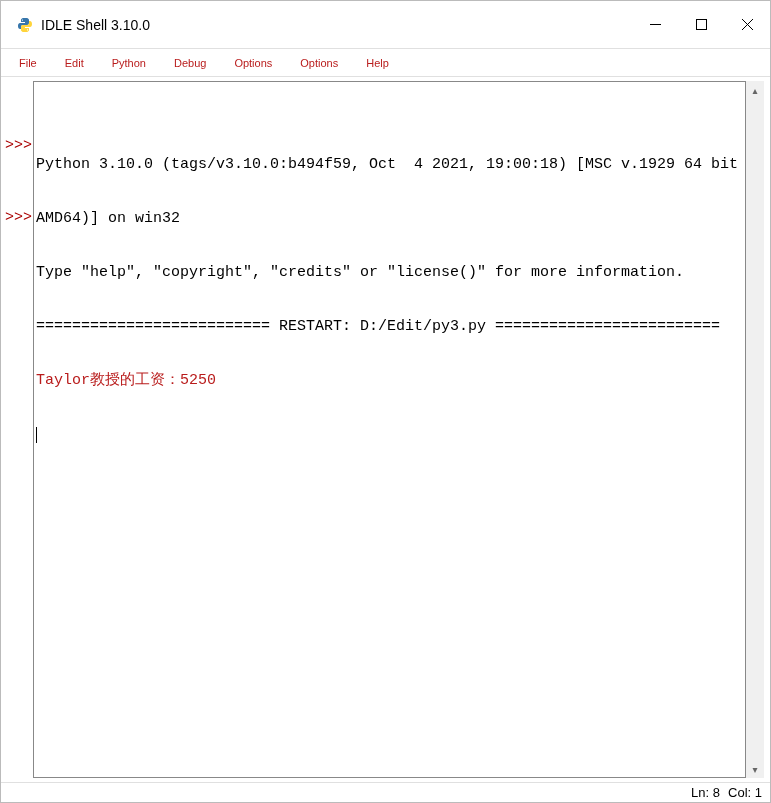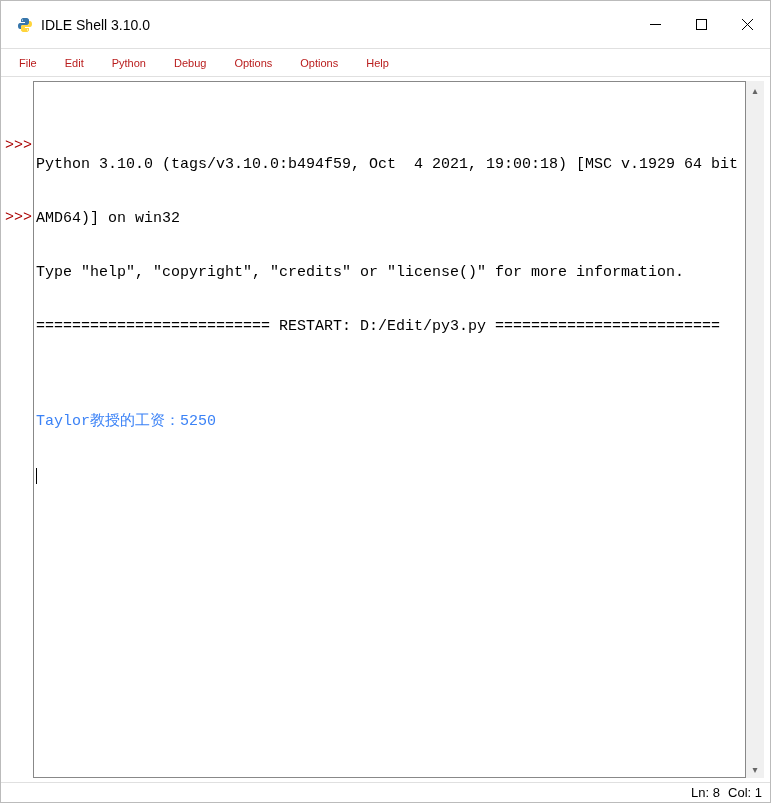--- a/index.html
+++ b/index.html
@@ -107,22 +107,21 @@
     .line {
       height: 18px;
     }
     .version-text {
       color: #000;
     }
     .restart-line {
       color: #000;
     }
     .output-blue {
-      color: #3b82f6;
-      margin-top: 41px;
+      color: #b91c1c;
     }
     .cursor {
       display: inline-block;
       width: 1px;
       height: 16px;
       background: #000;
       vertical-align: text-bottom;
       margin-left: 0px;
     }
     .scrollbar {

